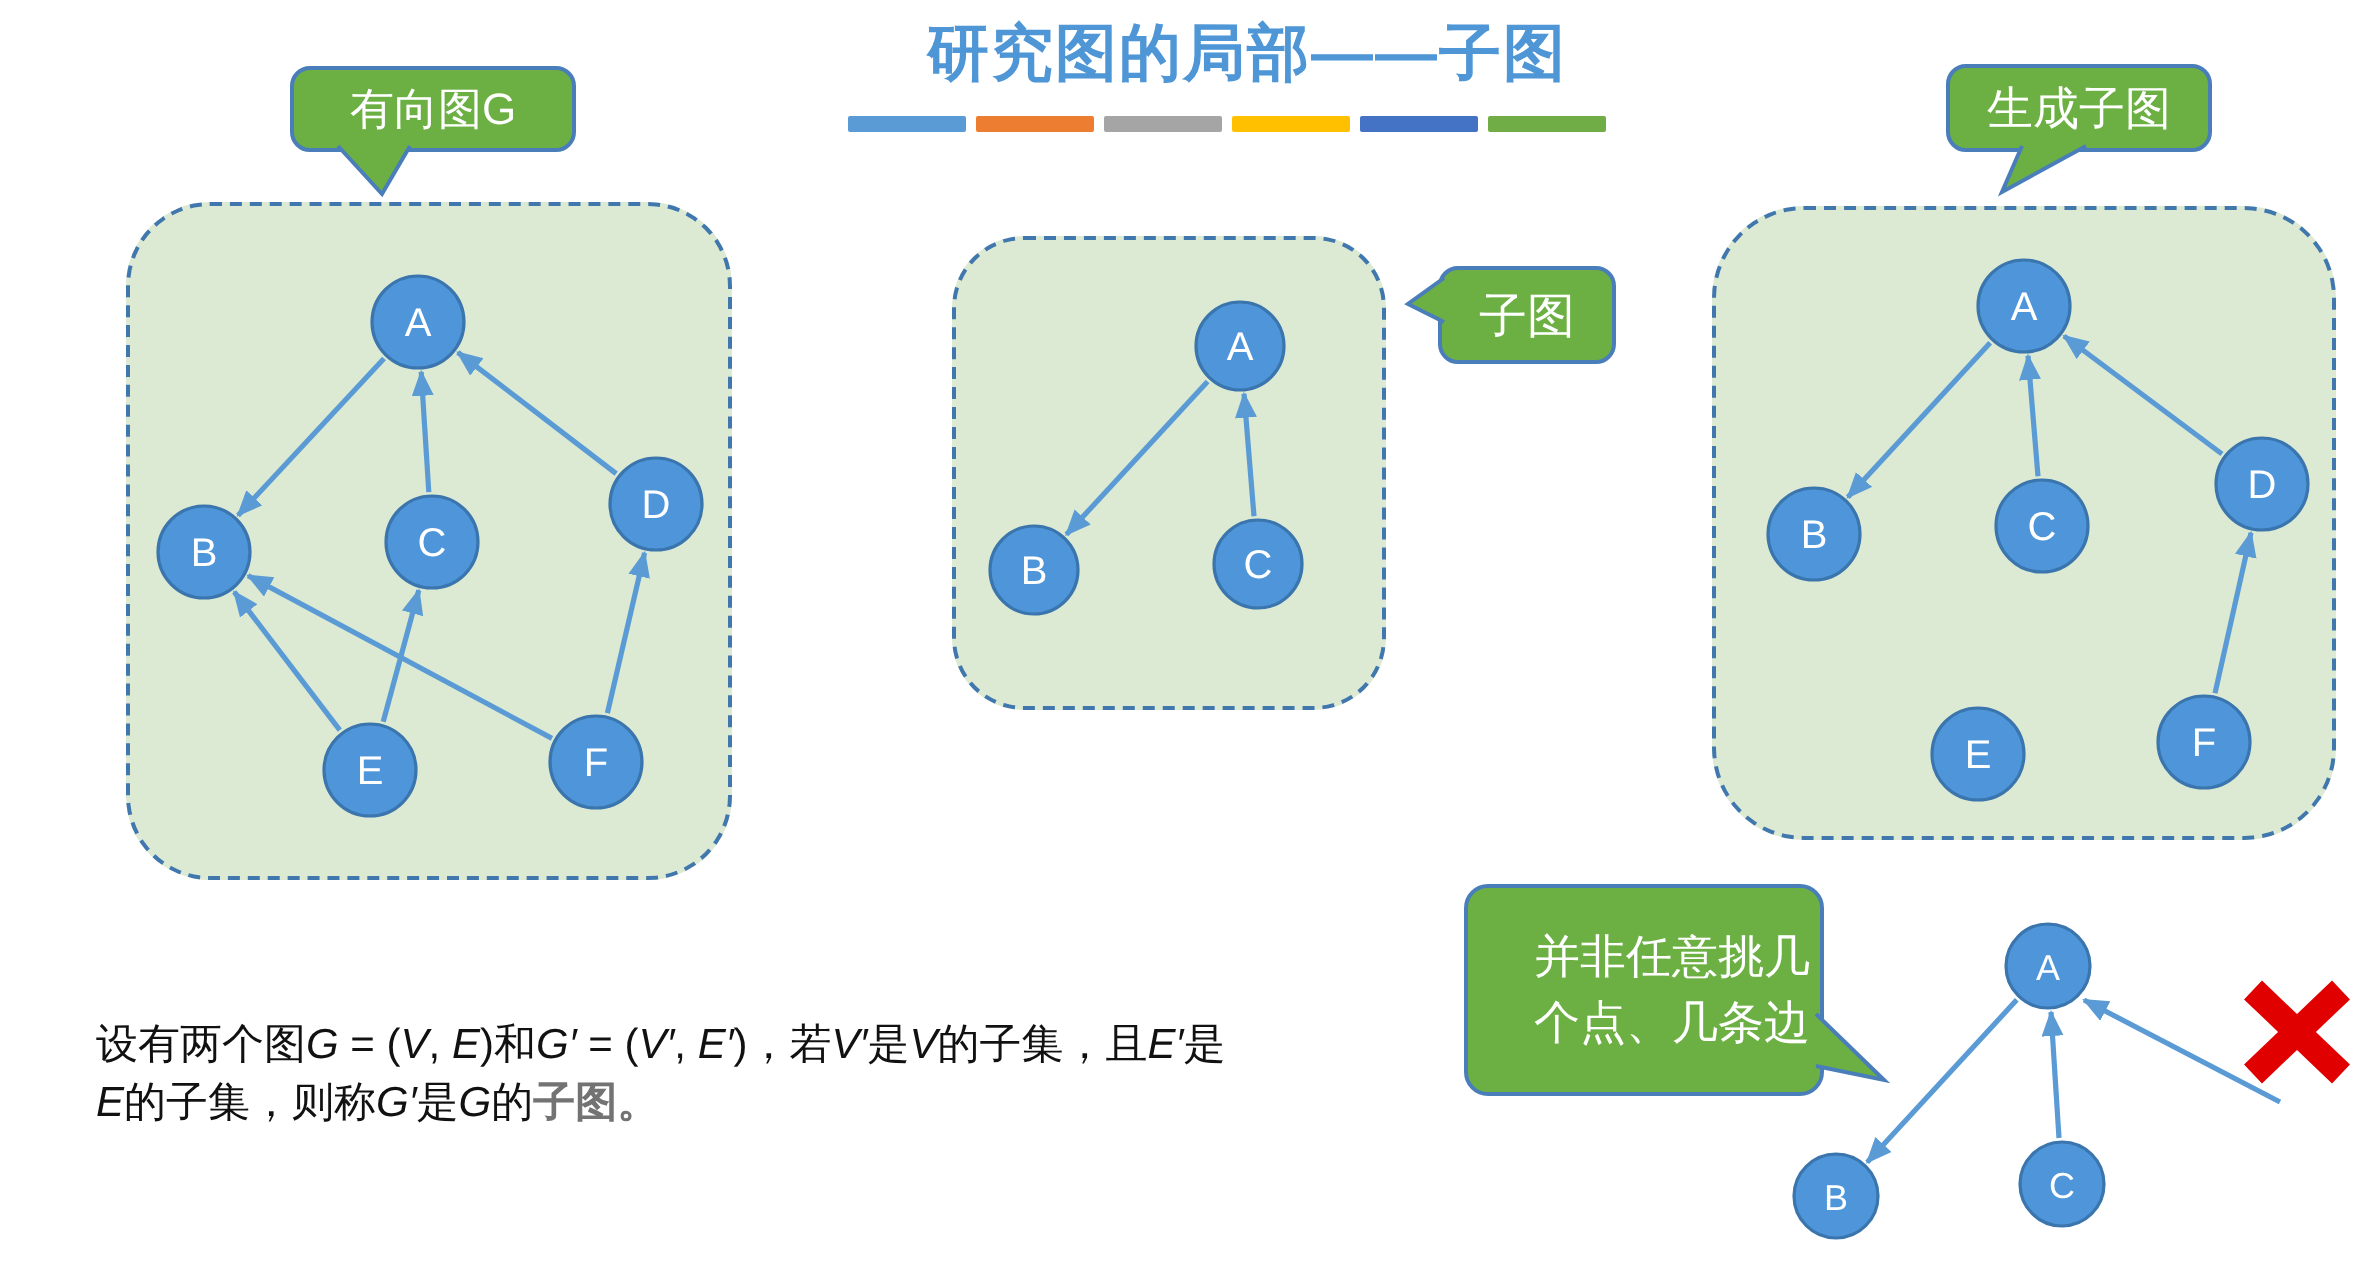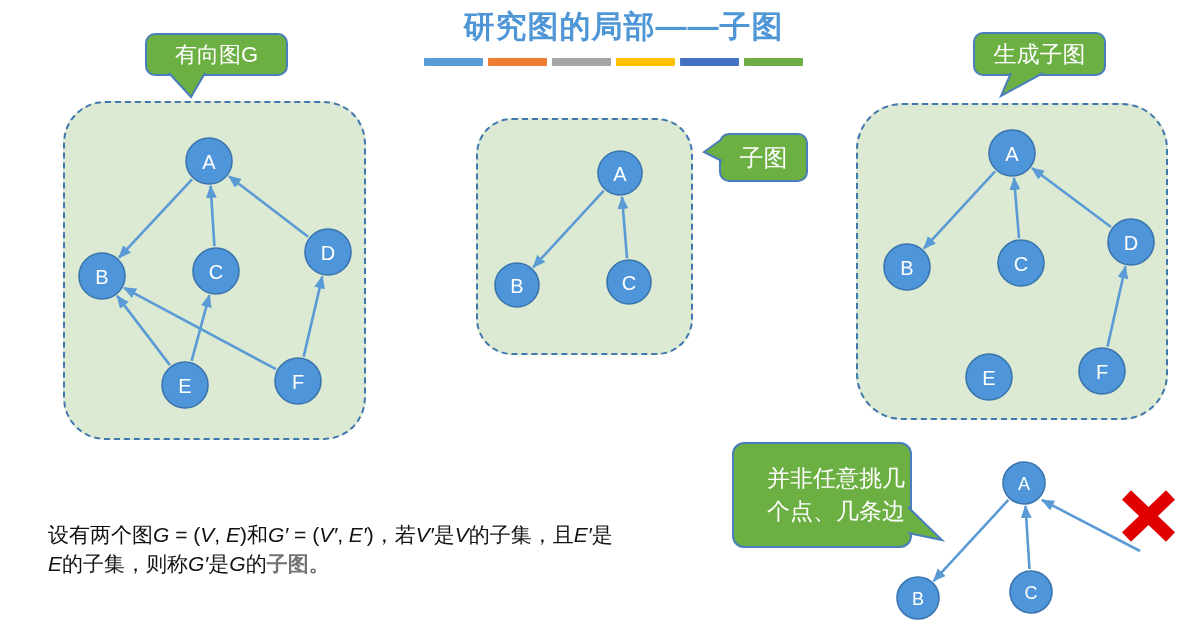--- a/index.html
+++ b/index.html
@@ -23,21 +23,21 @@
     color:#fff;display:flex;align-items:center;justify-content:center;box-sizing:border-box;z-index:2;
   }
   #co-directed{left:112px;top:33px;width:143px;height:43px;border-radius:10px;font-size:22px;}
   #co-sub{left:686px;top:133px;width:89px;height:49px;border-radius:10px;font-size:24px;align-items:center;}
   #co-spanning{left:940px;top:32px;width:133px;height:44px;border-radius:10px;font-size:23px;}
   #co-warning{
     left:699px;top:442px;width:180px;height:106px;border-radius:12px;
     font-size:23px;line-height:33px;flex-direction:column;text-align:center;padding-left:28px;
   }
   .para{position:absolute;left:15px;font-size:21px;line-height:29px;color:#111;white-space:nowrap;}
-  #def-p1{top:520px;}
+  #def-p1{top:508px;}
   #def-p2{top:589px;}
   .it{font-style:italic;}
   #scene{position:absolute;left:0;top:0;z-index:5;pointer-events:none;}
   #scene text{font-family:"Liberation Sans","DejaVu Sans",sans-serif;}
 </style>
 </head>
 <body>
 
 <div id="slide" style="--title-blue: #4E96D6; --panel-fill: #DDEAD3; --panel-border: #4077AD; --callout-fill: #6CB043; --callout-border: #4A7EBB;">
 

